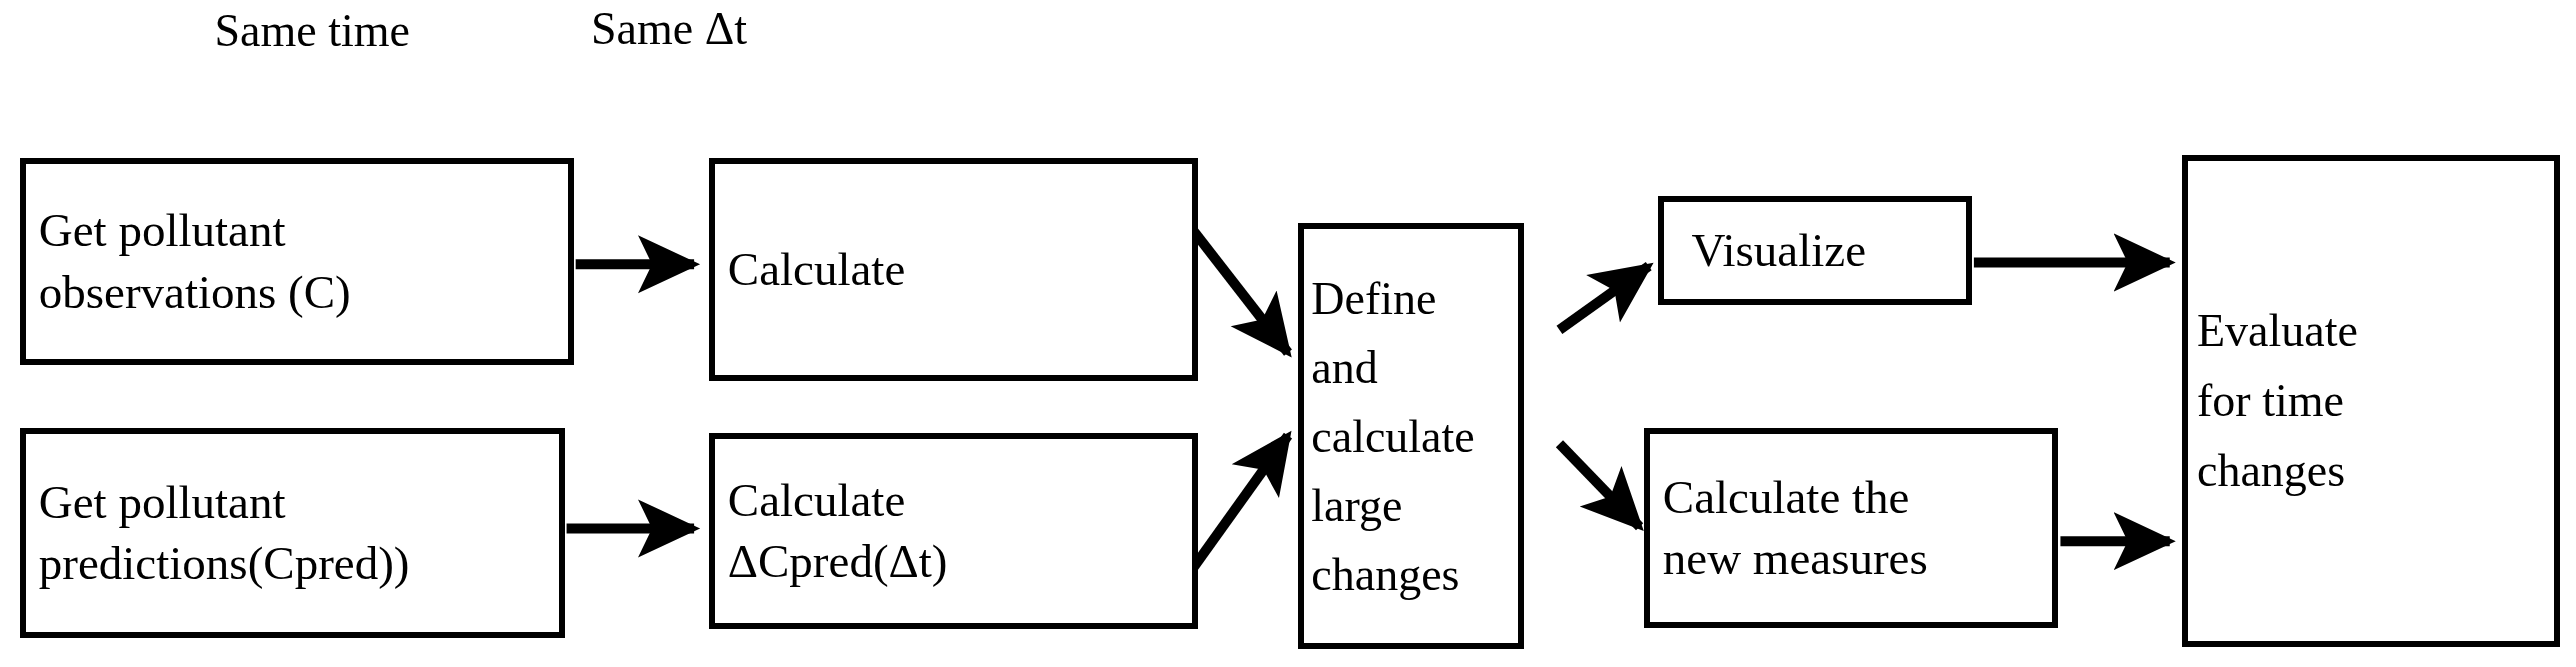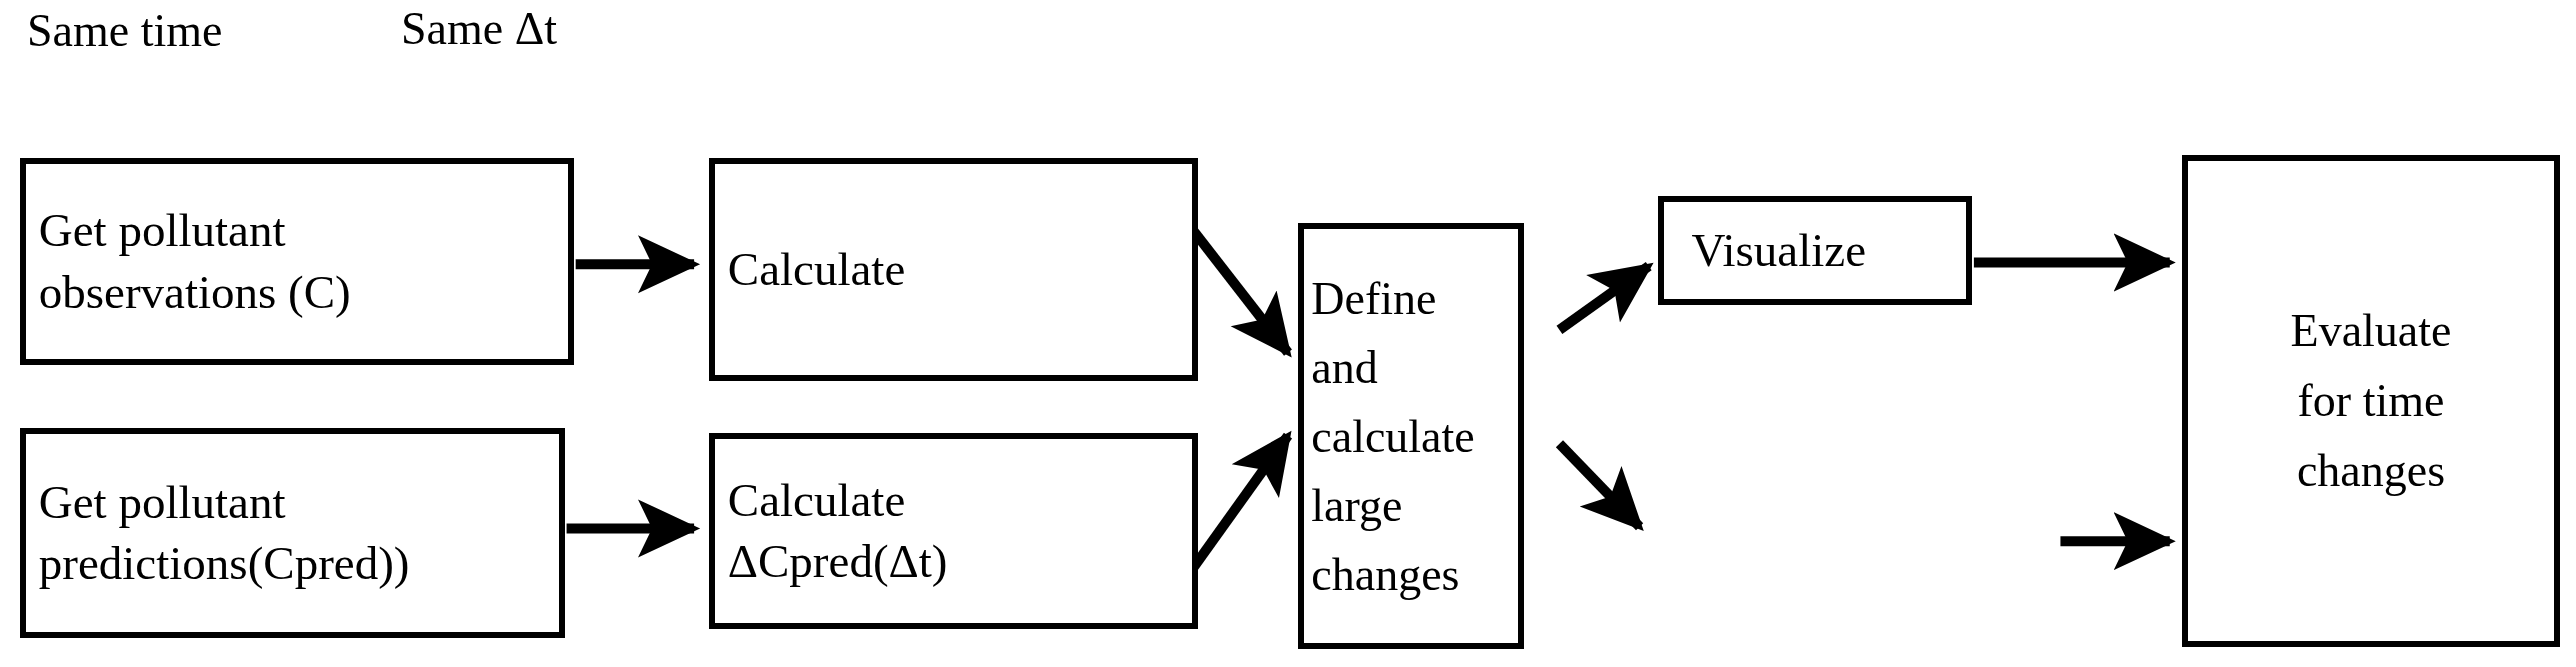--- a/index.html
+++ b/index.html
@@ -18,21 +18,21 @@
   }
   .label {
     position: absolute;
     font-family: "Liberation Serif", "DejaVu Serif", serif;
     color: #000;
     white-space: nowrap;
     line-height: 1.28;
   }
   .caption {
     font-size: 46px;
-    text-align: left;
+    text-align: right;
   }
   .node {
     position: absolute;
     box-sizing: border-box;
     border: 6.4px solid #000;
     background: #ffffff;
     display: flex;
     flex-direction: column;
     justify-content: center;
     align-items: flex-start;
@@ -45,21 +45,21 @@
     text-align: left;
   }
   
   #node-get-observations   { left: 20px;   top: 158px; width: 554px; height: 207px; }
   #node-get-predictions    { left: 20px;   top: 428px; width: 545px; height: 210px; }
   #node-calc-dc            { left: 709px;  top: 158px; width: 489px; height: 223px; }
   #node-calc-dcpred        { left: 709px;  top: 433px; width: 489px; height: 196px; }
   #node-define-large       { left: 1298px; top: 223px; width: 226px; height: 426px; padding: 0 7.3px; }
   #node-visualize          { left: 1658px; top: 196px; width: 314px; height: 109px; }
   #node-new-measures       { left: 1644px; top: 428px; width: 414px; height: 200px; }
-  #node-evaluate           { left: 2182px; top: 155px; width: 378px; height: 492px; padding: 0 9px; align-items: center; }
+  #node-evaluate           { left: 2182px; top: 155px; width: 378px; height: 492px; padding: 0 9px; }
 
   #node-get-observations .txt { font-size: 47px; }
   #node-get-predictions  .txt { font-size: 47px; }
   #node-calc-dc          .txt { font-size: 47px; }
   #node-calc-dcpred      .txt { font-size: 47px; }
   #node-define-large     .txt { font-size: 46px; line-height: 1.50; }
   #node-visualize        .txt { font-size: 47px; padding-left: 14.6px; }
   #node-new-measures     .txt { font-size: 47px; }
   #node-evaluate         .txt { font-size: 46px; line-height: 1.52; }
 
@@ -135,20 +135,24 @@
     <div class="txt">and</div>
     <div class="txt">calculate</div>
     <div class="txt">large</div>
     <div class="txt">changes</div>
   </div>
 
   <div class="node" id="node-visualize">
     <div class="txt">Visualize</div>
   </div>
 
+  <div class="node" id="node-new-measures">
+    <div class="txt">Calculate  the</div>
+    <div class="txt">new  measures</div>
+  </div>
 
   <div class="node" id="node-evaluate">
     <div class="txt">Evaluate</div>
     <div class="txt">for  time</div>
     <div class="txt">changes</div>
   </div>
 
 </div>
 
 

